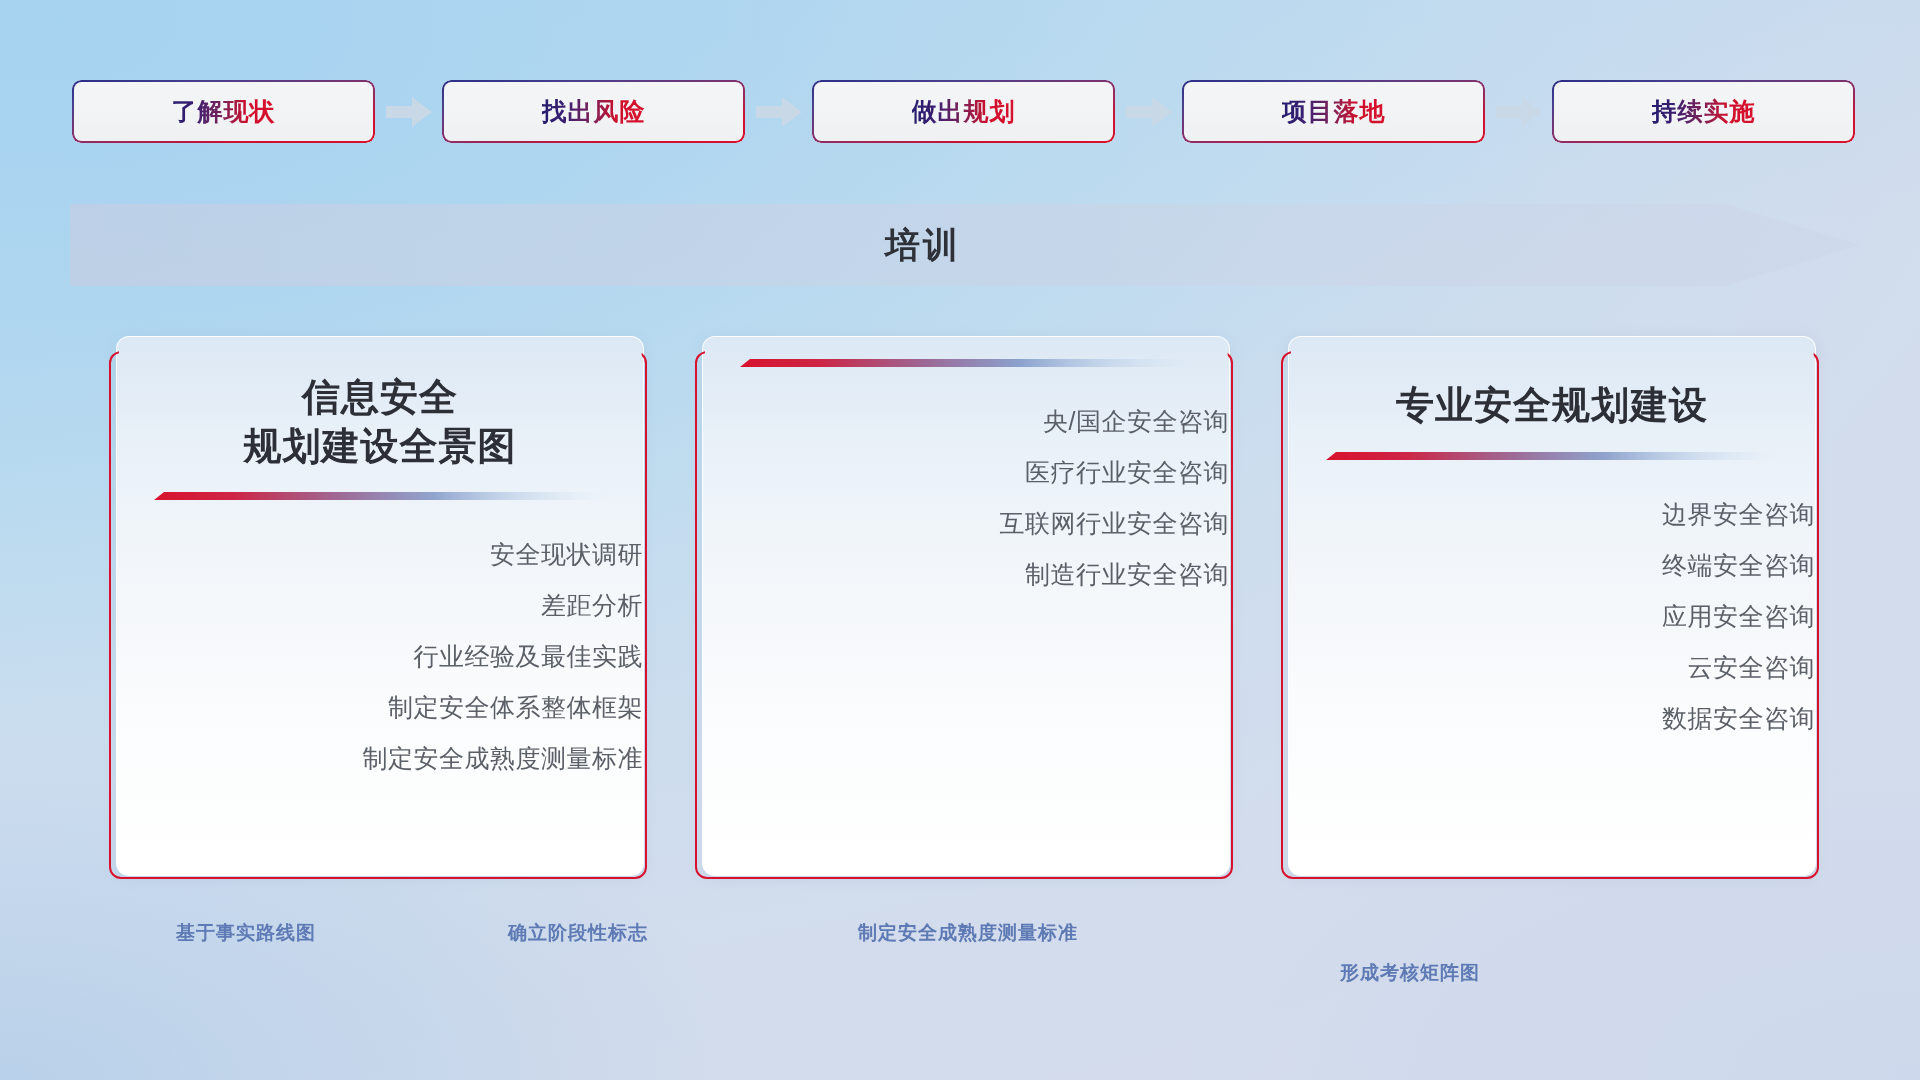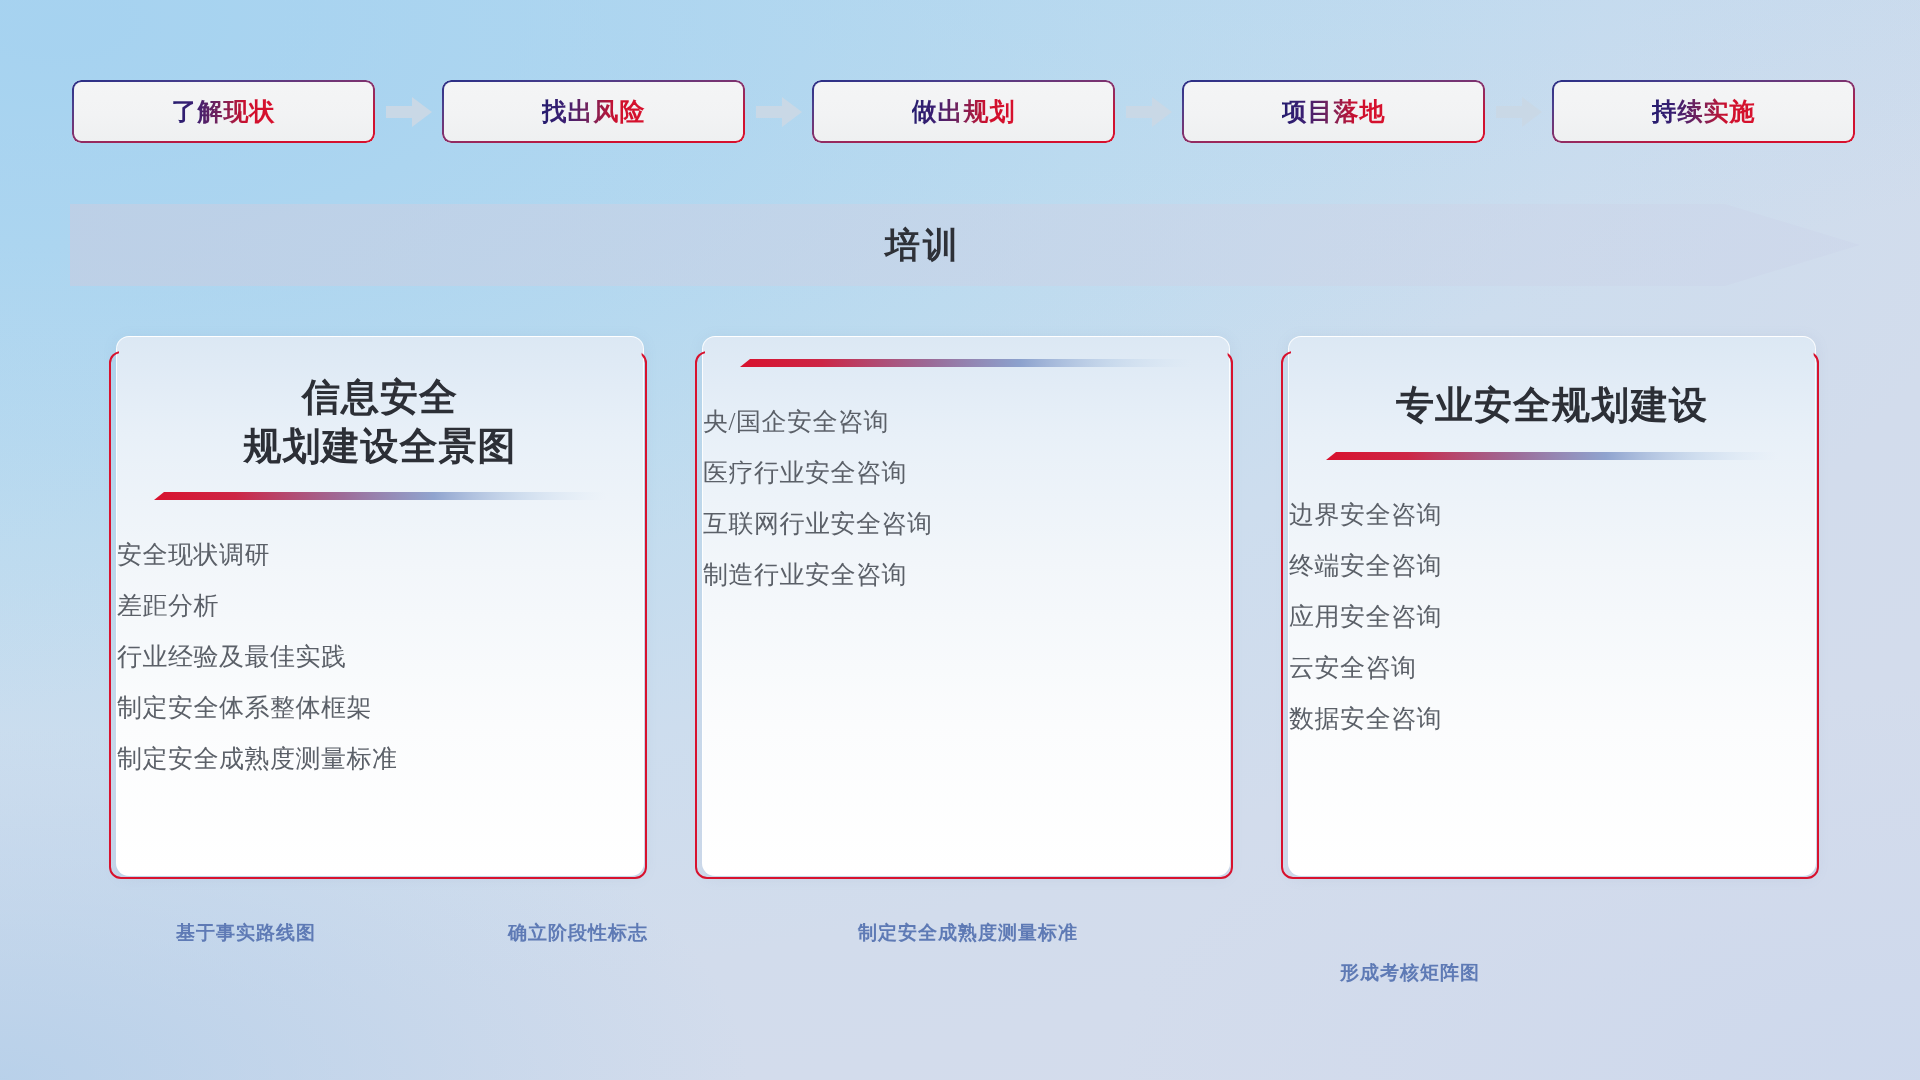--- a/index.html
+++ b/index.html
@@ -165,22 +165,21 @@
   .divider {
     width: 452px;
     height: 11px;
   }
   .divider svg { display: block; }
   .card-list {
     margin-top: 26px;
     width: 100%;
     display: flex;
     flex-direction: column;
-    align-items: flex-start;
-    font-family: Liberation Serif, serif;
+    align-items: flex-end;
   }
   .card-list-item {
     font-size: 25px;
     color: #5b6068;
     line-height: 1.0;
     padding: 13px 0;
     letter-spacing: 0.5px;
   }
 
   

